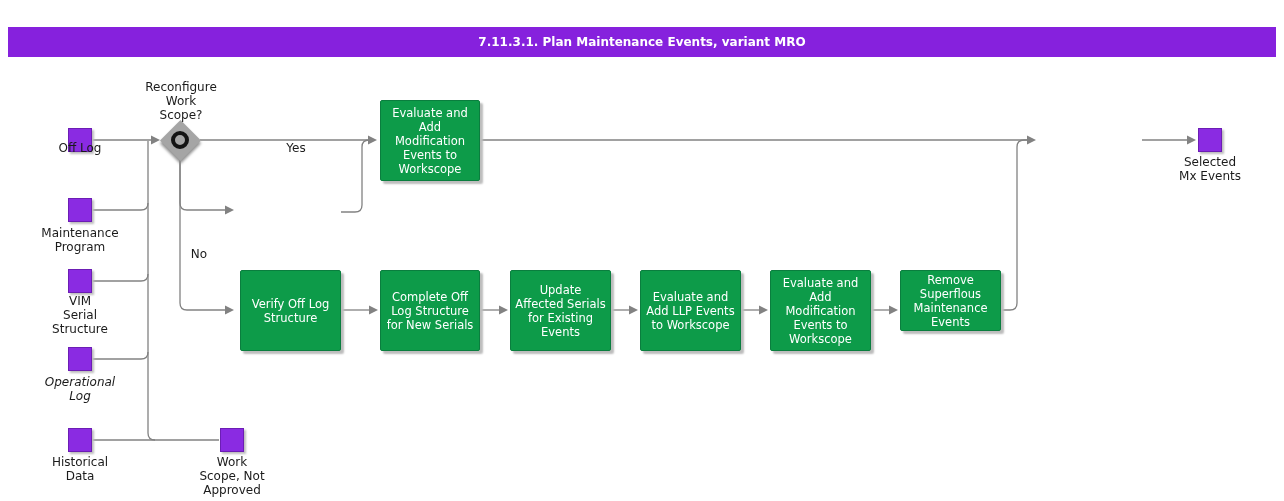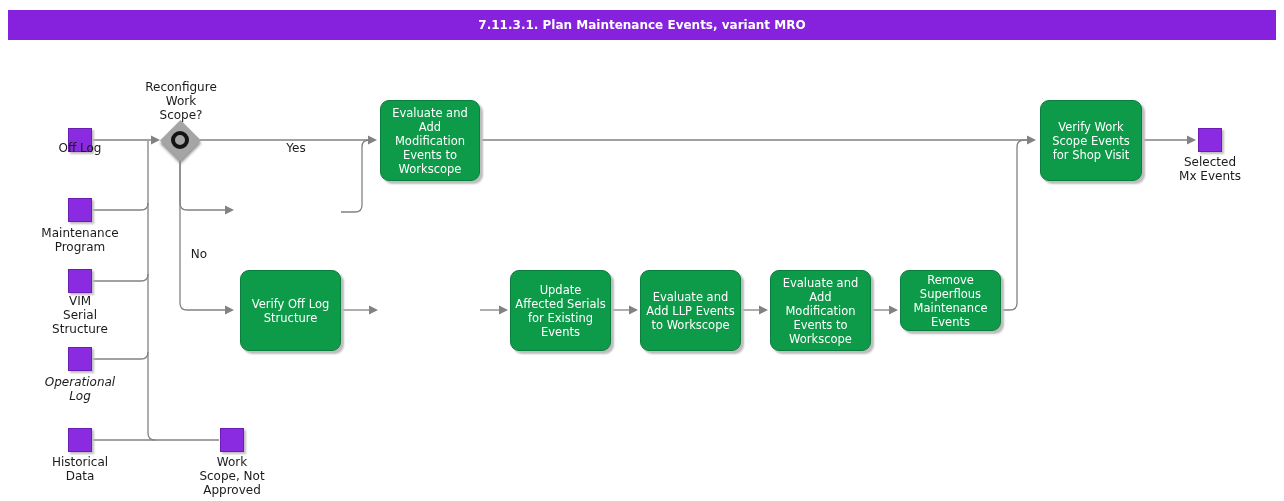--- a/index.html
+++ b/index.html
@@ -13,32 +13,32 @@
     --label-text:#1B1B1B;
     --decision-fill:#A5A5A5;
     --shadow:#BDBDBD;
   }
   *{box-sizing:border-box;margin:0;padding:0;}
   html,body{background:#FFFFFF;}
   body{font-family:"DejaVu Sans", sans-serif;}
   #canvas{position:relative;width:1284px;height:501px;background:#FFFFFF;overflow:hidden;}
 
   .title-bar{
-    position:absolute;left:8px;top:10px;width:1268px;height:30px;
+    position:absolute;left:8px;top:27px;width:1268px;height:30px;
     background:var(--title-bg);color:#FFFFFF;font-size:12px;font-weight:bold;
     display:flex;align-items:center;justify-content:center;
   }
 
   svg.wires{position:absolute;left:0;top:0;width:1284px;height:501px;}
   svg.wires path{stroke:var(--line);stroke-width:1.3;fill:none;}
   svg.wires polygon{fill:var(--line);stroke:none;}
 
   .activity{
     position:absolute;background:var(--activity-fill);
-    border:1px solid var(--activity-border);border-radius:9px;
+    border:1px solid var(--activity-border);border-radius:2px;
     color:var(--activity-text);font-size:11.5px;line-height:14px;
     display:flex;align-items:center;justify-content:center;text-align:center;
     white-space:pre-line;box-shadow:3px 3px 2px var(--shadow);padding:2px;
   }
 
   .data-object{
     position:absolute;width:24px;height:24px;background:var(--object-fill);
     border:1px solid var(--object-border);box-shadow:2px 2px 2px var(--shadow);
   }
 
@@ -153,32 +153,32 @@
   <div class="data-object" style="left:1198px;top:128px;"></div>
   <div class="node-label" style="left:1210px;top:155px;">Selected
 Mx Events</div>
 
   <div class="activity" style="left:380px;top:100px;width:100px;height:81px;">Evaluate and
 Add Modification
 Events to
 Workscope</div>
   <div class="activity" style="left:240px;top:270px;width:101px;height:81px;">Verify Off Log
 Structure</div>
+  <div class="activity" style="left:380px;top:270px;width:100px;height:81px;">Complete Off
+Log Structure
+for New Serials</div>
   <div class="activity" style="left:510px;top:270px;width:101px;height:81px;">Update
 Affected Serials
 for Existing
 Events</div>
   <div class="activity" style="left:640px;top:270px;width:101px;height:81px;">Evaluate and
 Add LLP Events
 to Workscope</div>
   <div class="activity" style="left:770px;top:270px;width:101px;height:81px;">Evaluate and
 Add Modification
 Events to
 Workscope</div>
   <div class="activity" style="left:900px;top:270px;width:101px;height:61px;">Remove
 Superflous
 Maintenance
 Events</div>
-  <div class="activity" style="left:1040px;top:100px;width:102px;height:81px;">Verify Work
-Scope Events
-for Shop Visit</div>
 
 </div>
 
 </body></html>

